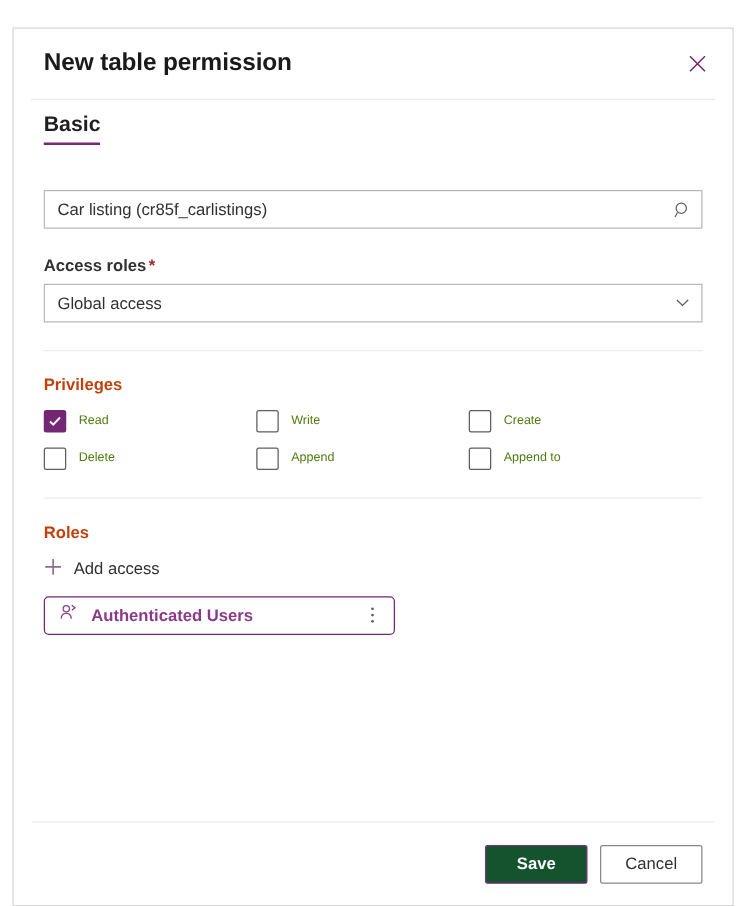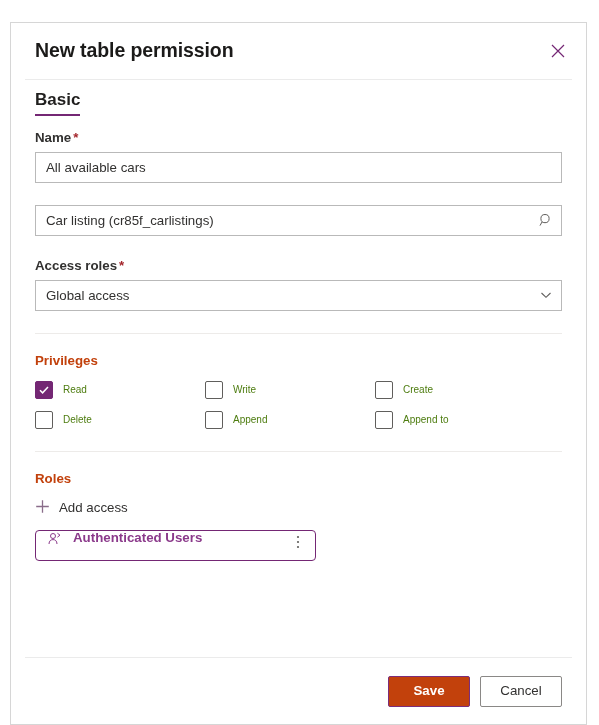--- a/index.html
+++ b/index.html
@@ -248,20 +248,21 @@
     line-height: 1;
   }
 
   .role-chip {
     box-sizing: border-box;
     width: 281px;
     height: 31px;
     border: 1px solid #742774;
     border-radius: 4px;
     display: flex;
+    align-items: center;
     padding: 0 8px 0 11px;
     cursor: pointer;
     background: #ffffff;
   }
   .role-chip .person-icon { flex: 0 0 auto; display: block; }
   .role-chip-label {
     font-size: 13.3px;
     font-weight: 600;
     color: #8b3a8b;
     margin-left: 11px;
@@ -302,21 +303,21 @@
     min-width: 82px;
     font-family: inherit;
     font-size: 13.3px;
     font-weight: 600;
     border-radius: 2px;
     cursor: pointer;
     padding: 0 16px;
     line-height: 1;
   }
   .btn-primary {
-    background: #c2410c;
+    background: #14532d;
     border: 1px solid #7b2d7b;
     color: #ffffff;
   }
   .btn-secondary {
     background: #ffffff;
     border: 1px solid #8a8886;
     color: #323130;
     font-weight: 400;
   }
 </style>
@@ -337,26 +338,20 @@
   </div>
   <div class="header-rule"></div>
 
   <div class="tabs">
     <button class="tab active">Basic</button>
   </div>
 
   <div class="dlg-body">
 
     
-    <div class="field">
-      <label class="field-label">
-        <span>Name</span><span class="req-star">*</span>
-      </label>
-      <input class="text-input" type="text" value="All available cars" style="">
-    </div>
 
     <div class="gap-22"></div>
 
     
     <div class="field">
       <div class="input-wrap">
         <input class="text-input" type="text" value="Car listing (cr85f_carlistings)" style="">
         <button class="field-affix">
           <span>
             <svg width="14" height="14" viewBox="0 0 14 14">

